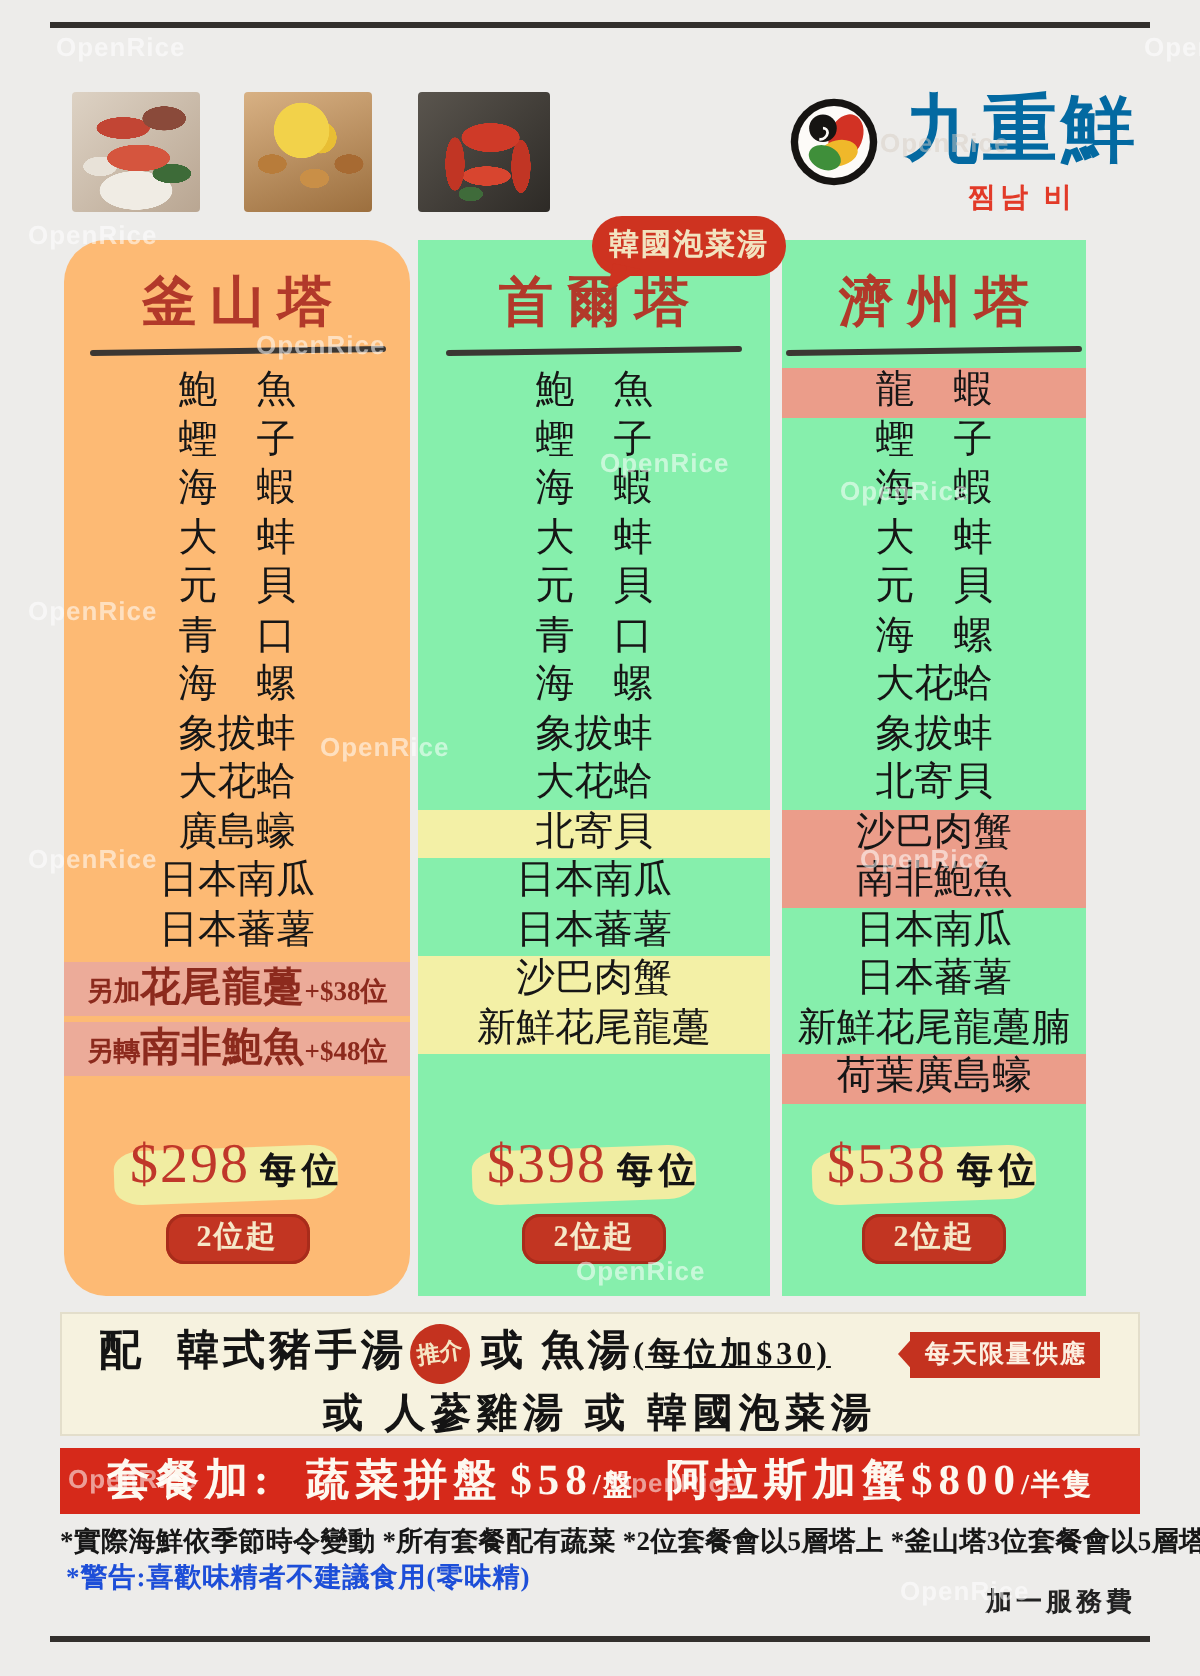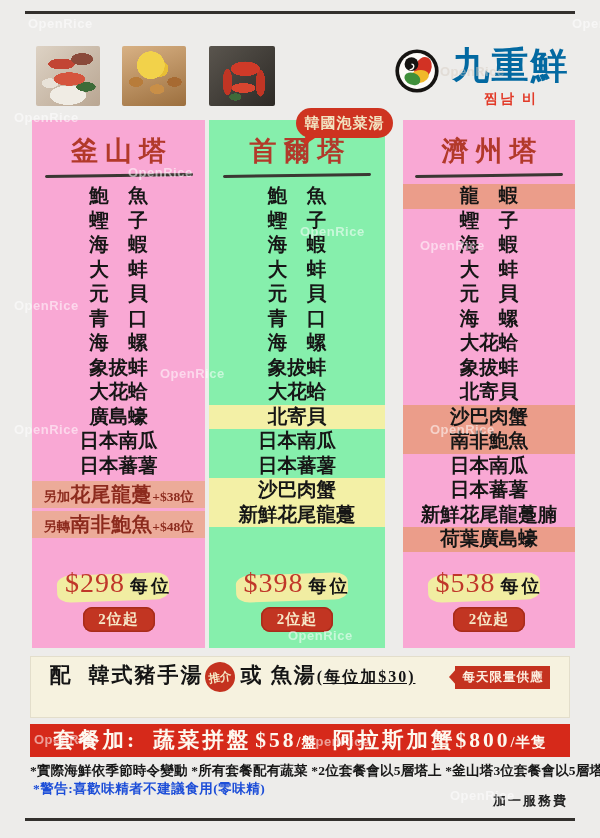--- a/index.html
+++ b/index.html
@@ -35,26 +35,26 @@
     linear-gradient(135deg,#5a554e,#2d2a26);}
 
   
   .logo-wrap{position:absolute;left:386px;top:42px;width:190px;height:72px;}
   .logo-swirl{position:absolute;left:8px;top:6px;}
   .brand{position:absolute;left:60px;top:2px;width:130px;text-align:center;font-size:37px;font-weight:bold;color:#0369a1;letter-spacing:2px;line-height:44px;}
   .brand-sub{position:absolute;left:60px;top:48px;width:130px;text-align:center;font-size:14px;font-weight:bold;color:#e23a28;letter-spacing:2px;font-family:"Liberation Sans","DejaVu Sans",sans-serif;}
 
   
   .col{position:absolute;top:120px;height:528px;display:flex;flex-direction:column;}
-  .col1{left:32px;width:173px;background:#f9a8d4;}
+  .col1{left:32px;width:173px;background:#fdba74;border-radius:21px;}
   .col2{left:209px;width:176px;background:#86efac;}
-  .col3{left:403px;width:172px;background:#f9a8d4;}
+  .col3{left:391px;width:152px;background:#86efac;}
   .col-title{margin-top:13px;text-align:center;font-size:27px;font-weight:bold;color:#b2392a;letter-spacing:7px;text-indent:7px;}
   .title-rule{height:3px;width:148px;background:#3b3733;margin:5px auto 7px;border-radius:2px;transform:rotate(-0.8deg);}
-  .item{height:24.5px;line-height:24.5px;text-align:center;font-size:19.5px;font-weight:bold;color:#161616;white-space:nowrap;}
+  .item{height:24.5px;line-height:24.5px;text-align:center;font-size:19.5px;font-weight:normal;color:#161616;white-space:nowrap;}
   .hl-y{background:#f3f0a6;}
   .hl-s{background:#eb9d8a;}
   .addon{margin-top:3px;height:27px;line-height:27px;background:#ecab99;text-align:center;color:#8c2a1d;white-space:nowrap;}
   .addon .a-sm{font-size:13.5px;font-weight:bold;}
   .addon .a-lg{font-size:20px;font-weight:bold;letter-spacing:.5px;}
   .price-wrap{margin-top:auto;align-self:center;position:relative;white-space:nowrap;}
   .scribble{position:absolute;left:-8px;top:7px;width:112px;height:27px;background:#f1eda2;border-radius:14px/9px;transform:rotate(-2deg);}
   .price{position:relative;font-size:28px;font-weight:normal;color:#c0372a;letter-spacing:1px;}
   .per{position:relative;font-size:18px;font-weight:bold;color:#141414;margin-left:5px;letter-spacing:3px;}
   .min-badge{align-self:center;margin:8px 0 16px;width:72px;height:25px;line-height:25px;border-radius:9px;background:#c23522;color:#f6e8c8;text-align:center;font-size:15px;font-weight:bold;letter-spacing:1px;box-shadow:0 0 0 1.5px #a82c1b inset;}
@@ -188,20 +188,21 @@
     <div class="price-wrap">
       <span class="scribble"></span><span class="price">$538</span><span class="per">每位</span>
     </div>
     <div class="min-badge">2位起</div>
   </div>
 
   <div class="soup">
     <div class="soup-line1">
       <span>配</span><span class="gap">韓式豬手湯</span><span class="rec-badge">推介</span><span>或</span> <span>魚湯</span><span class="s-note">(每位加$30)</span><span class="limited-ribbon">每天限量供應</span>
     </div>
+    <div class="soup-line2">或 人蔘雞湯 或 韓國泡菜湯</div>
   </div>
 
   <div class="addon-bar">
     <span class="ab-lg">套餐加:</span><span class="ab-sp"></span><span class="ab-lg">蔬菜拼盤</span> <span class="ab-lg">$58</span><span class="ab-sm">/盤</span><span class="ab-sp"></span><span class="ab-lg">阿拉斯加蟹</span><span class="ab-lg">$800</span><span class="ab-sm">/半隻</span>
   </div>
 
   <div class="foot1">*實際海鮮依季節時令變動 *所有套餐配有蔬菜 *2位套餐會以5層塔上 *釜山塔3位套餐會以5層塔上</div>
   <div class="foot-warn">*警告:喜歡味精者不建議食用(零味精)</div>
   <div class="foot-serv">加一服務費</div>
 

